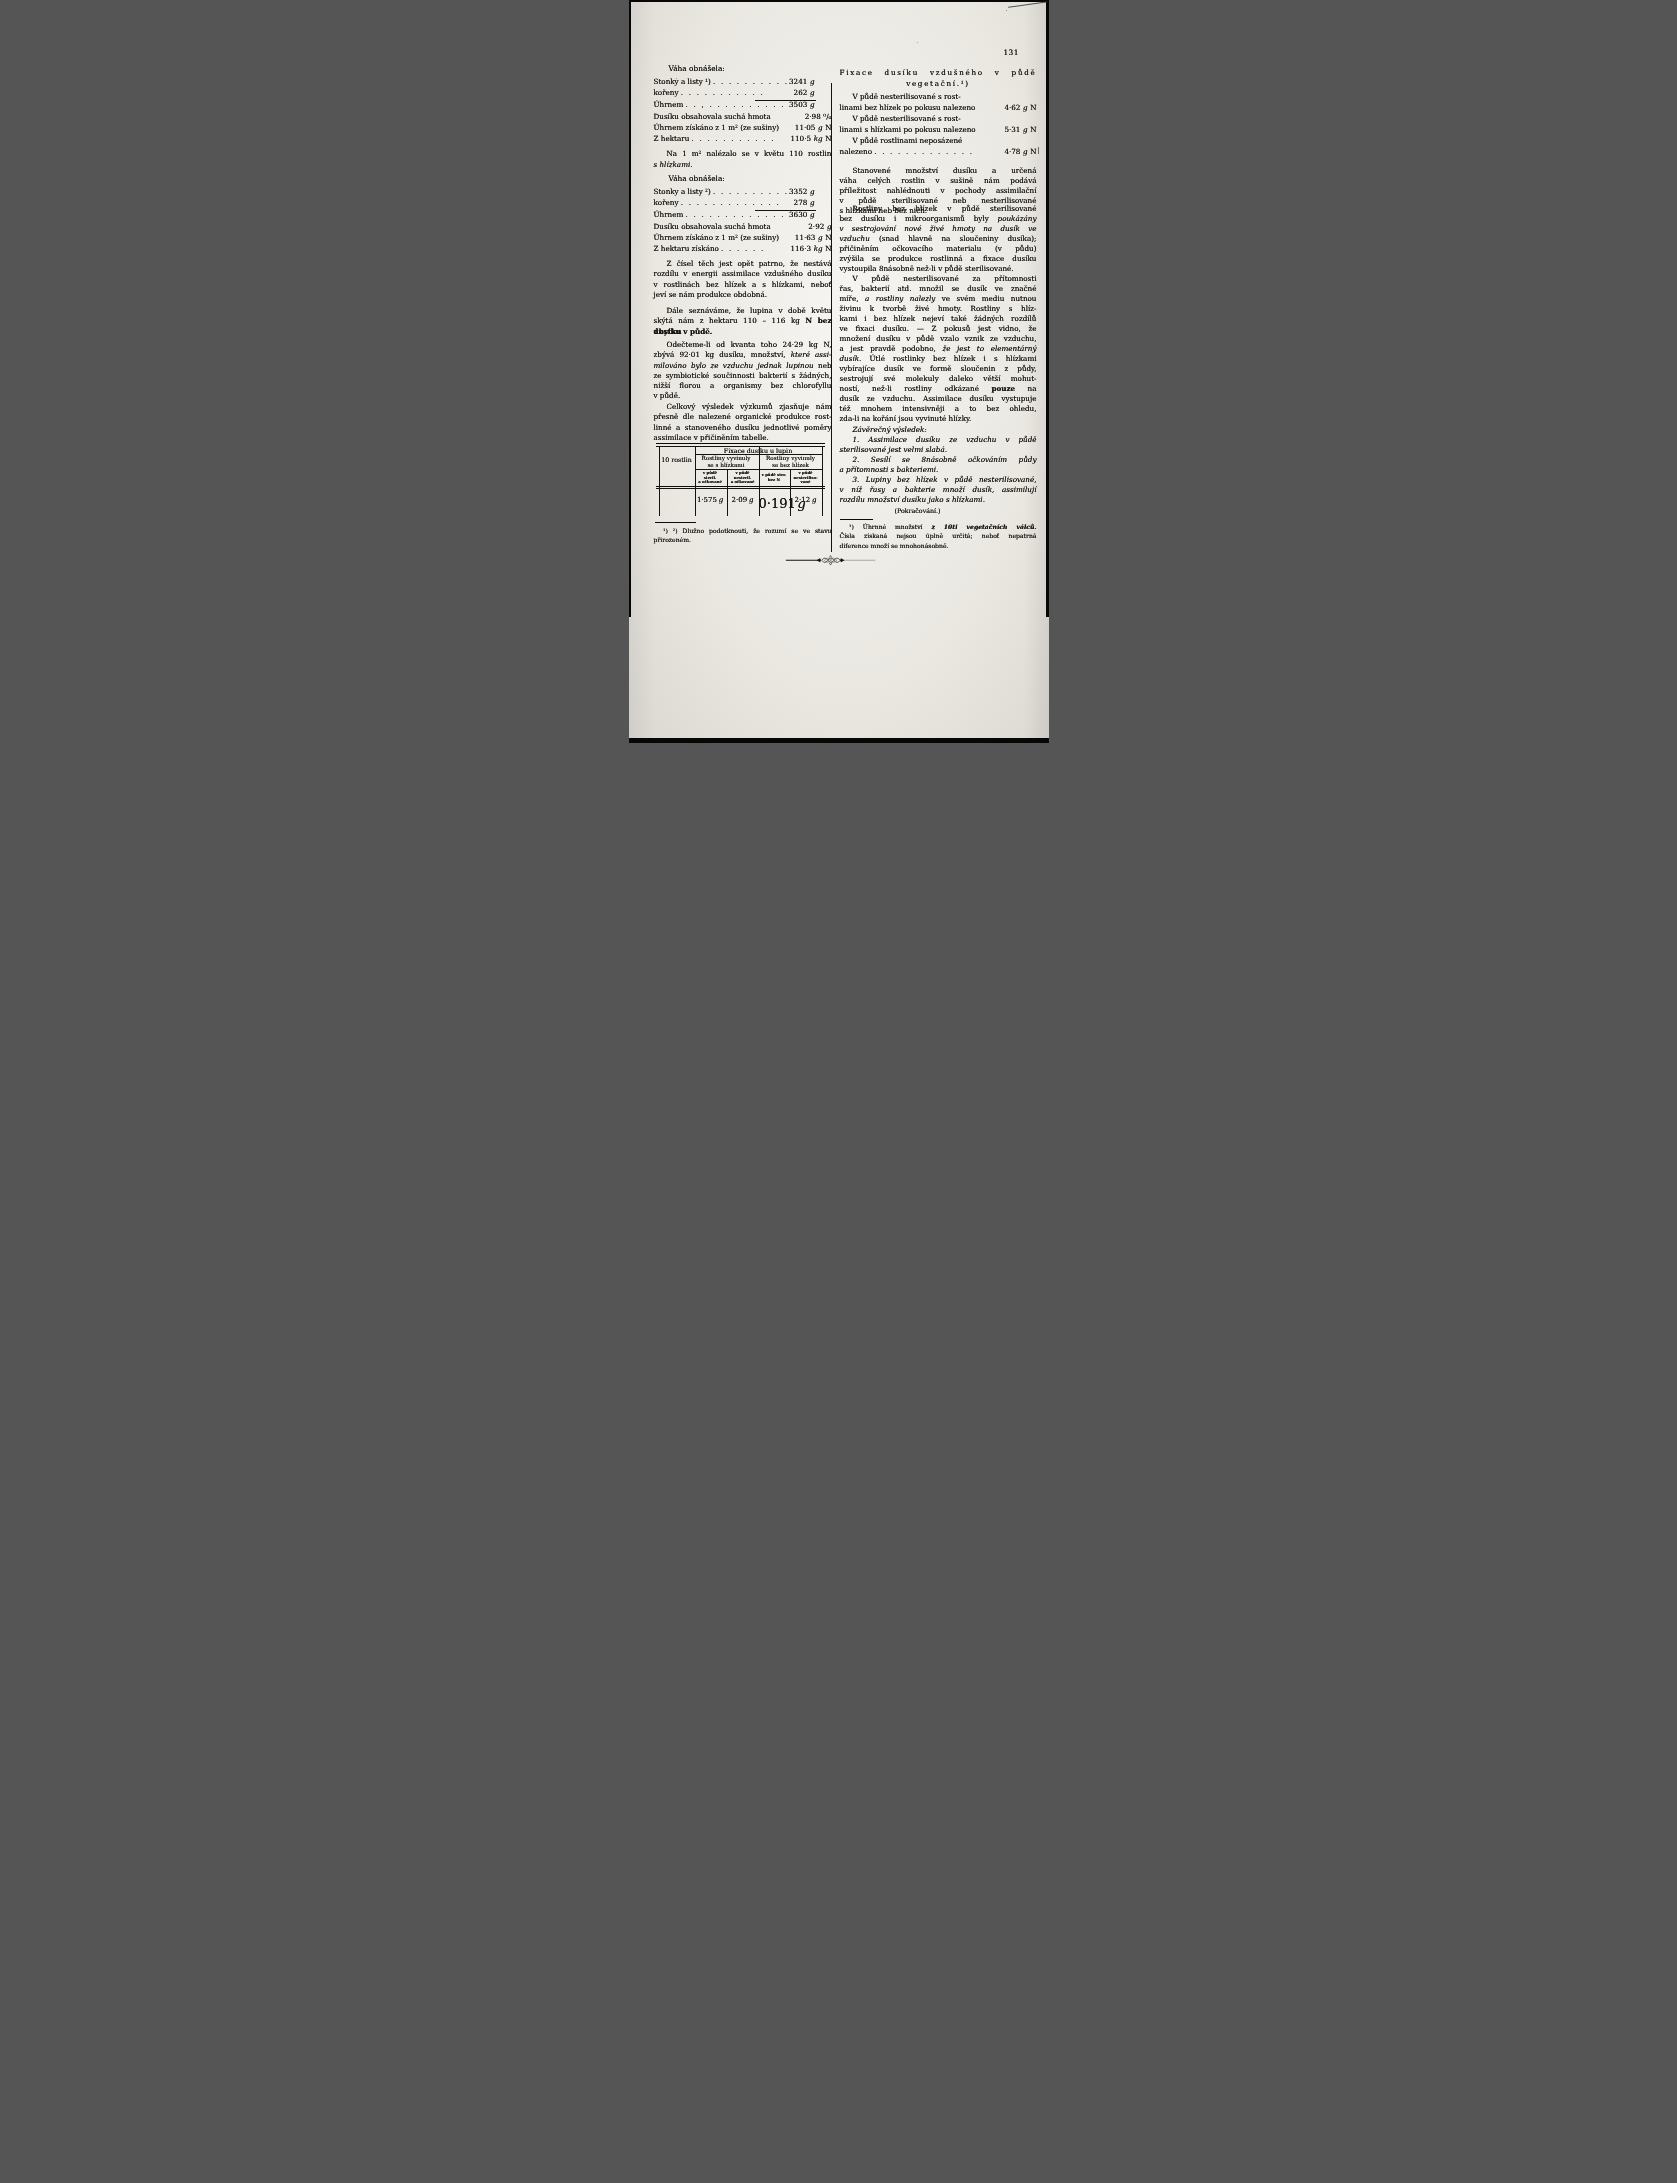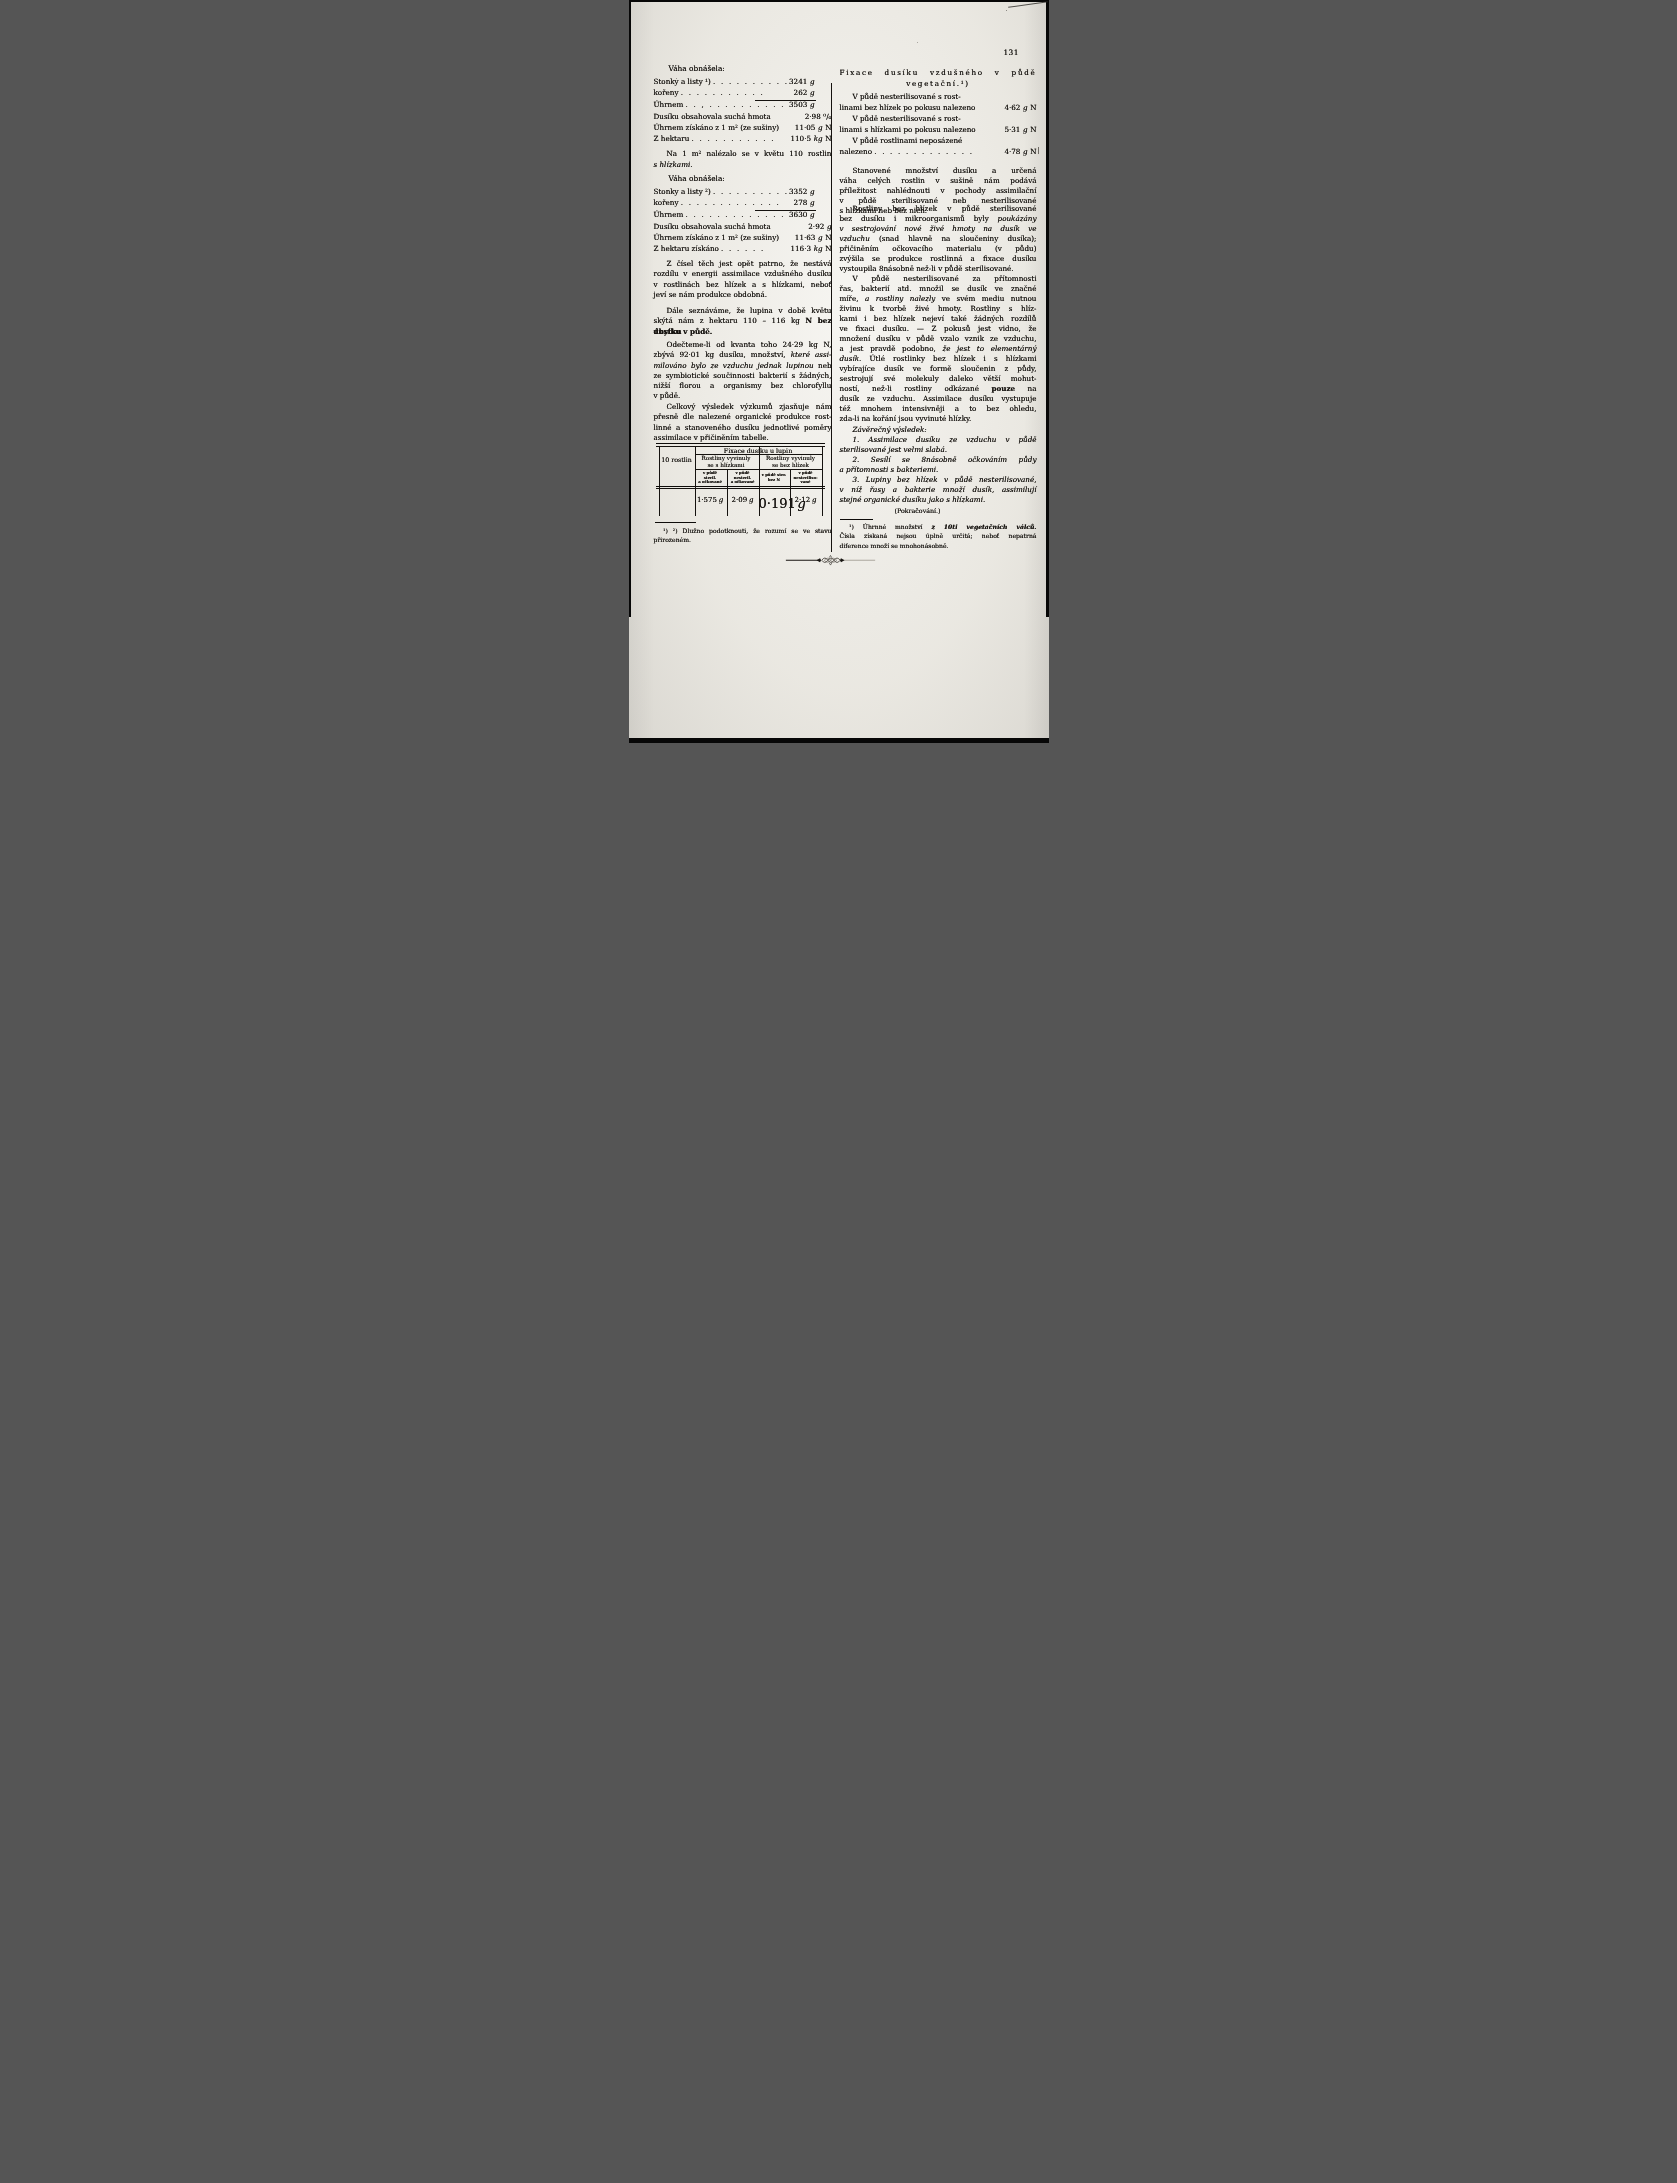--- a/index.html
+++ b/index.html
@@ -326,21 +326,21 @@
     <div class="jl ind"><span>1. Assimilace dusíku ze vzduchu v půdě</span></div>
     <div class="ll"><span>sterilisované jest velmi slabá.</span></div>
   </div>
   <div class="b txt p-right it" style="left:211px;top:455px;width:197px;font-size:7.2px;">
     <div class="jl ind"><span>2. Sesílí se 8násobně očkováním půdy</span></div>
     <div class="ll"><span>a přítomnosti s bakteriemi.</span></div>
   </div>
   <div class="b txt p-right it" style="left:211px;top:475px;width:197px;font-size:7.2px;">
     <div class="jl ind"><span>3. Lupiny bez hlízek v půdě nesterilisované,</span></div>
     <div class="jl"><span>v níž řasy a bakterie množí dusík, assimilují</span></div>
-    <div class="ll"><span>stejné organické dusíku jako s hlízkami.</span></div>
+    <div class="ll"><span>rozdílu množství dusíku jako s hlízkami.</span></div>
   </div>
 
   <div class="b txt" style="left:211px;top:507px;width:156px;text-align:center;font-size:6.3px;">(Pokračování.)</div>
 
   <div class="hline" style="left:211px;top:519px;width:33px;height:0.9px;background:#0e0c0a;"></div>
   <div class="b txt fn" style="left:211px;top:522px;width:197px;font-size:6.1px;">
     <div class="jl ind2"><span>¹) Úhrnné množství </span><span class="it bf" style="font-weight:600;">z 10ti vegetačních válců.</span></div>
     <div class="jl"><span>Čísla získaná nejsou úplně určitá; neboť nepatrná</span></div>
     <div class="ll"><span>diference množí se mnohonásobně.</span></div>
   </div>

